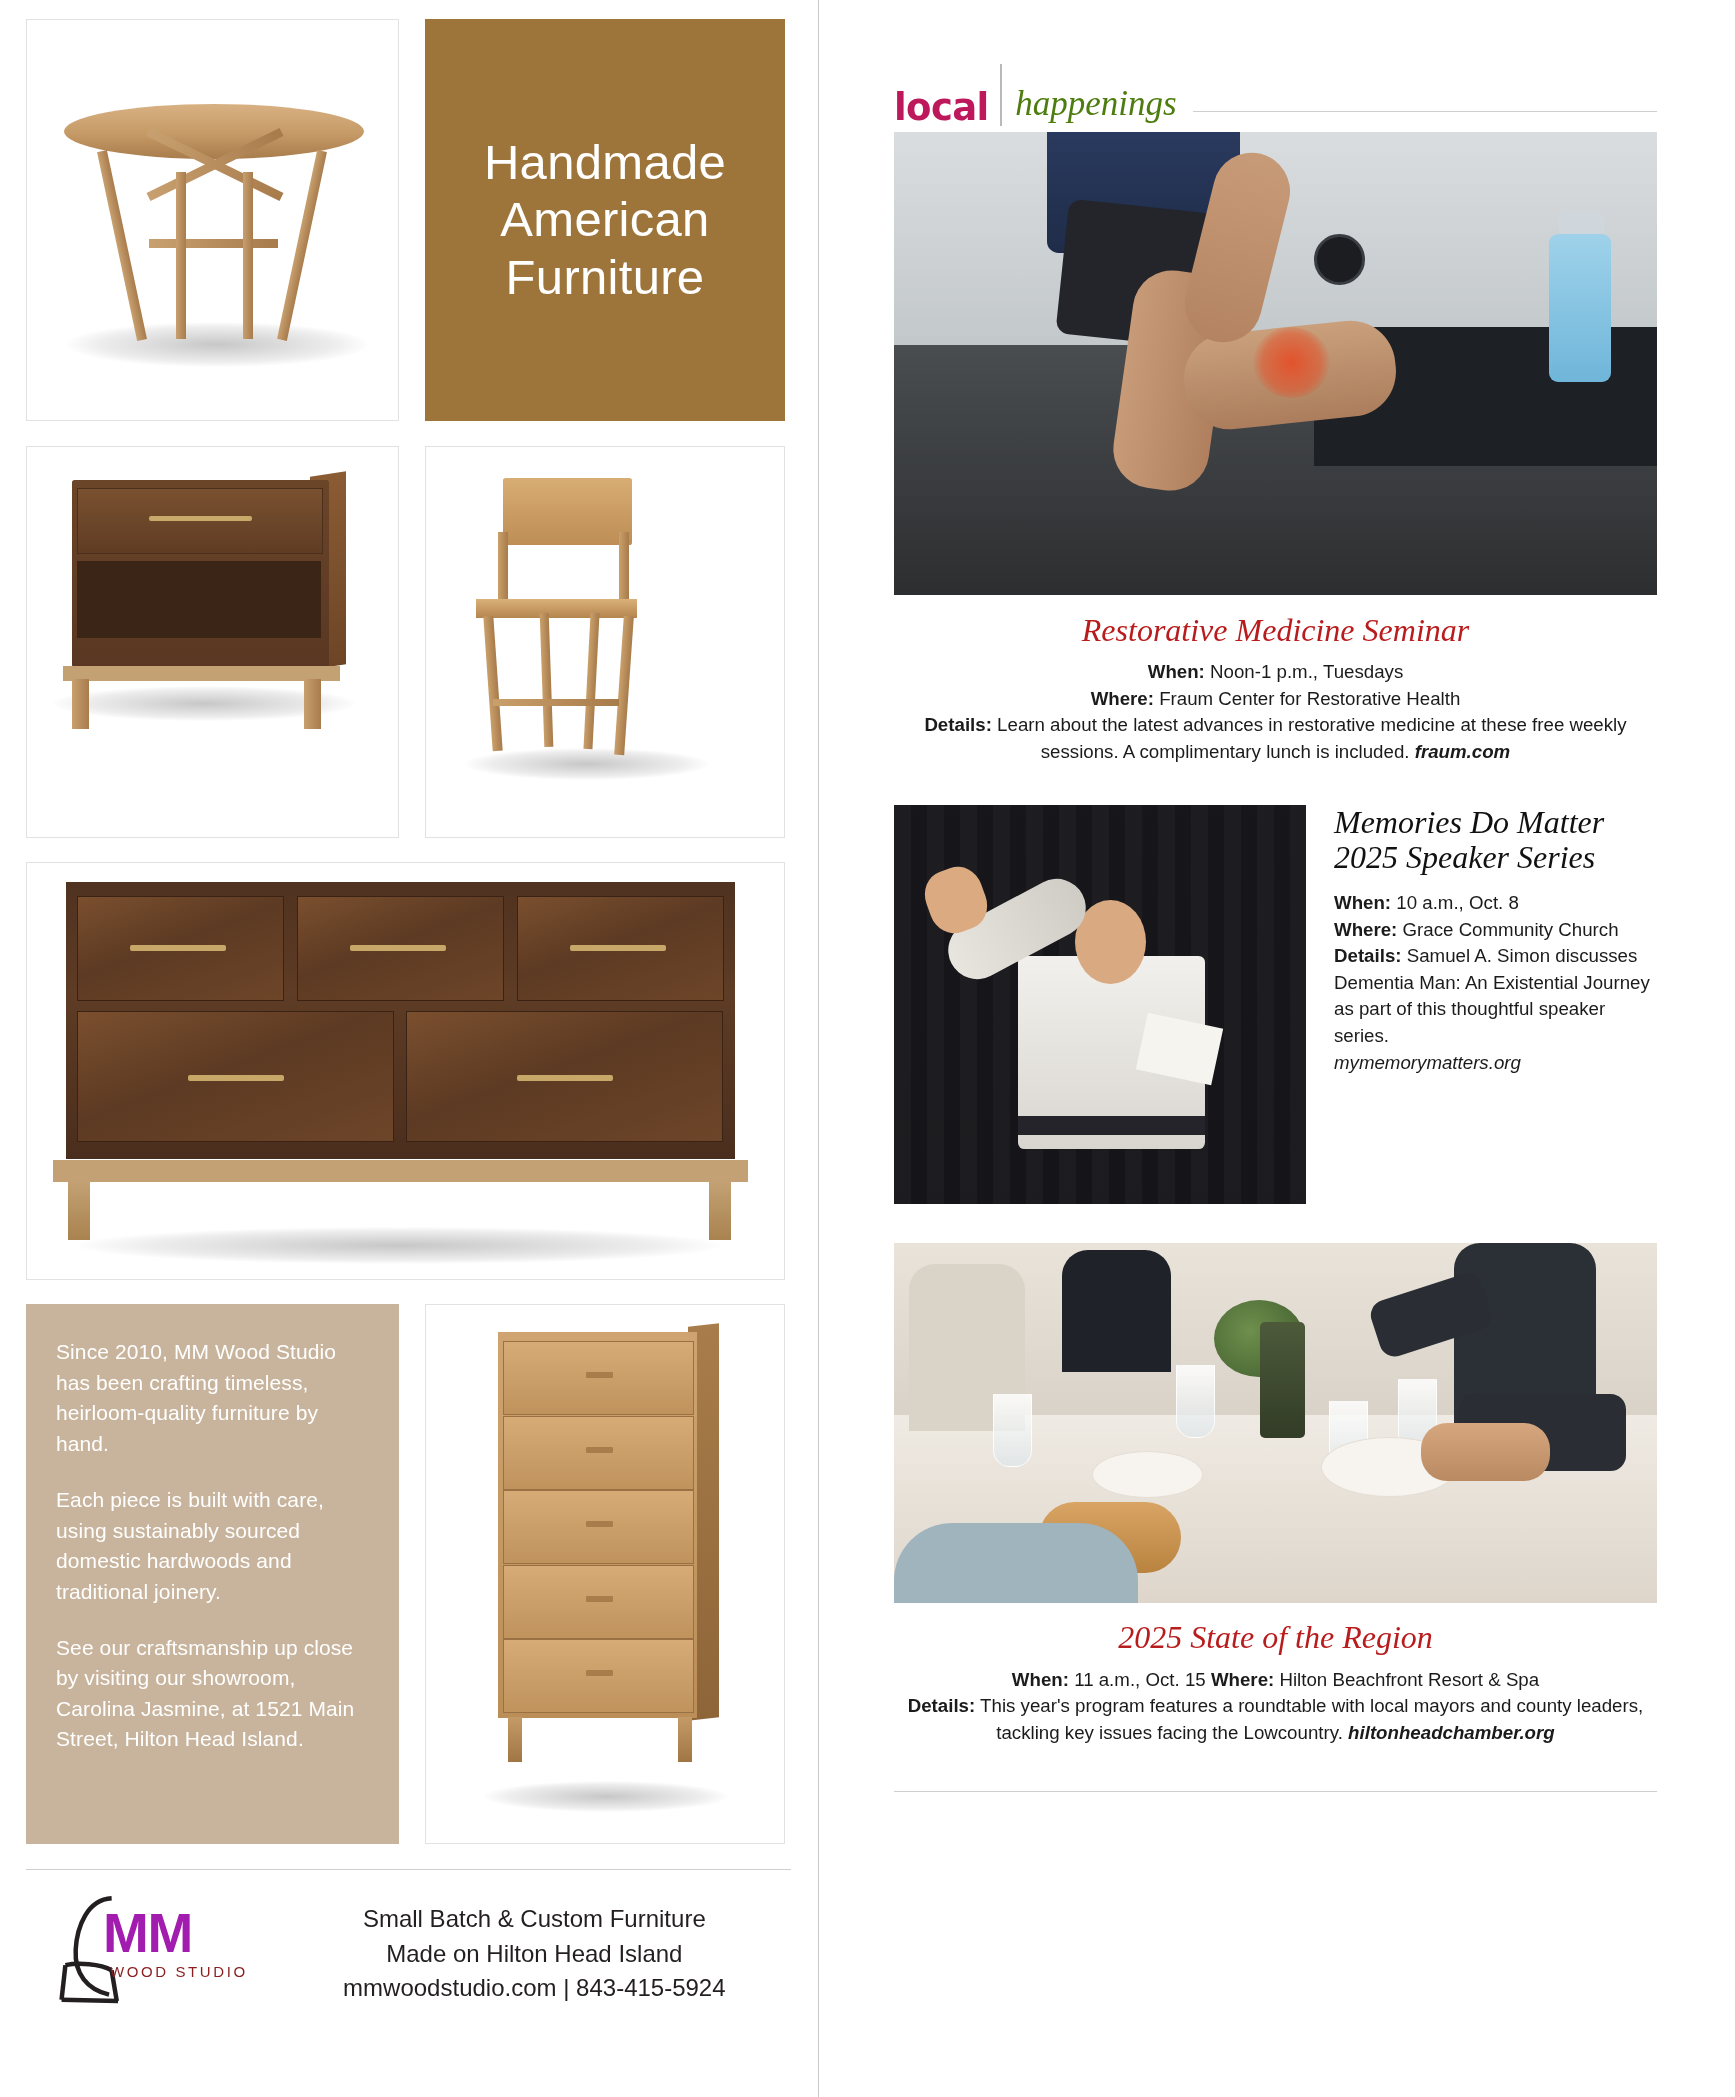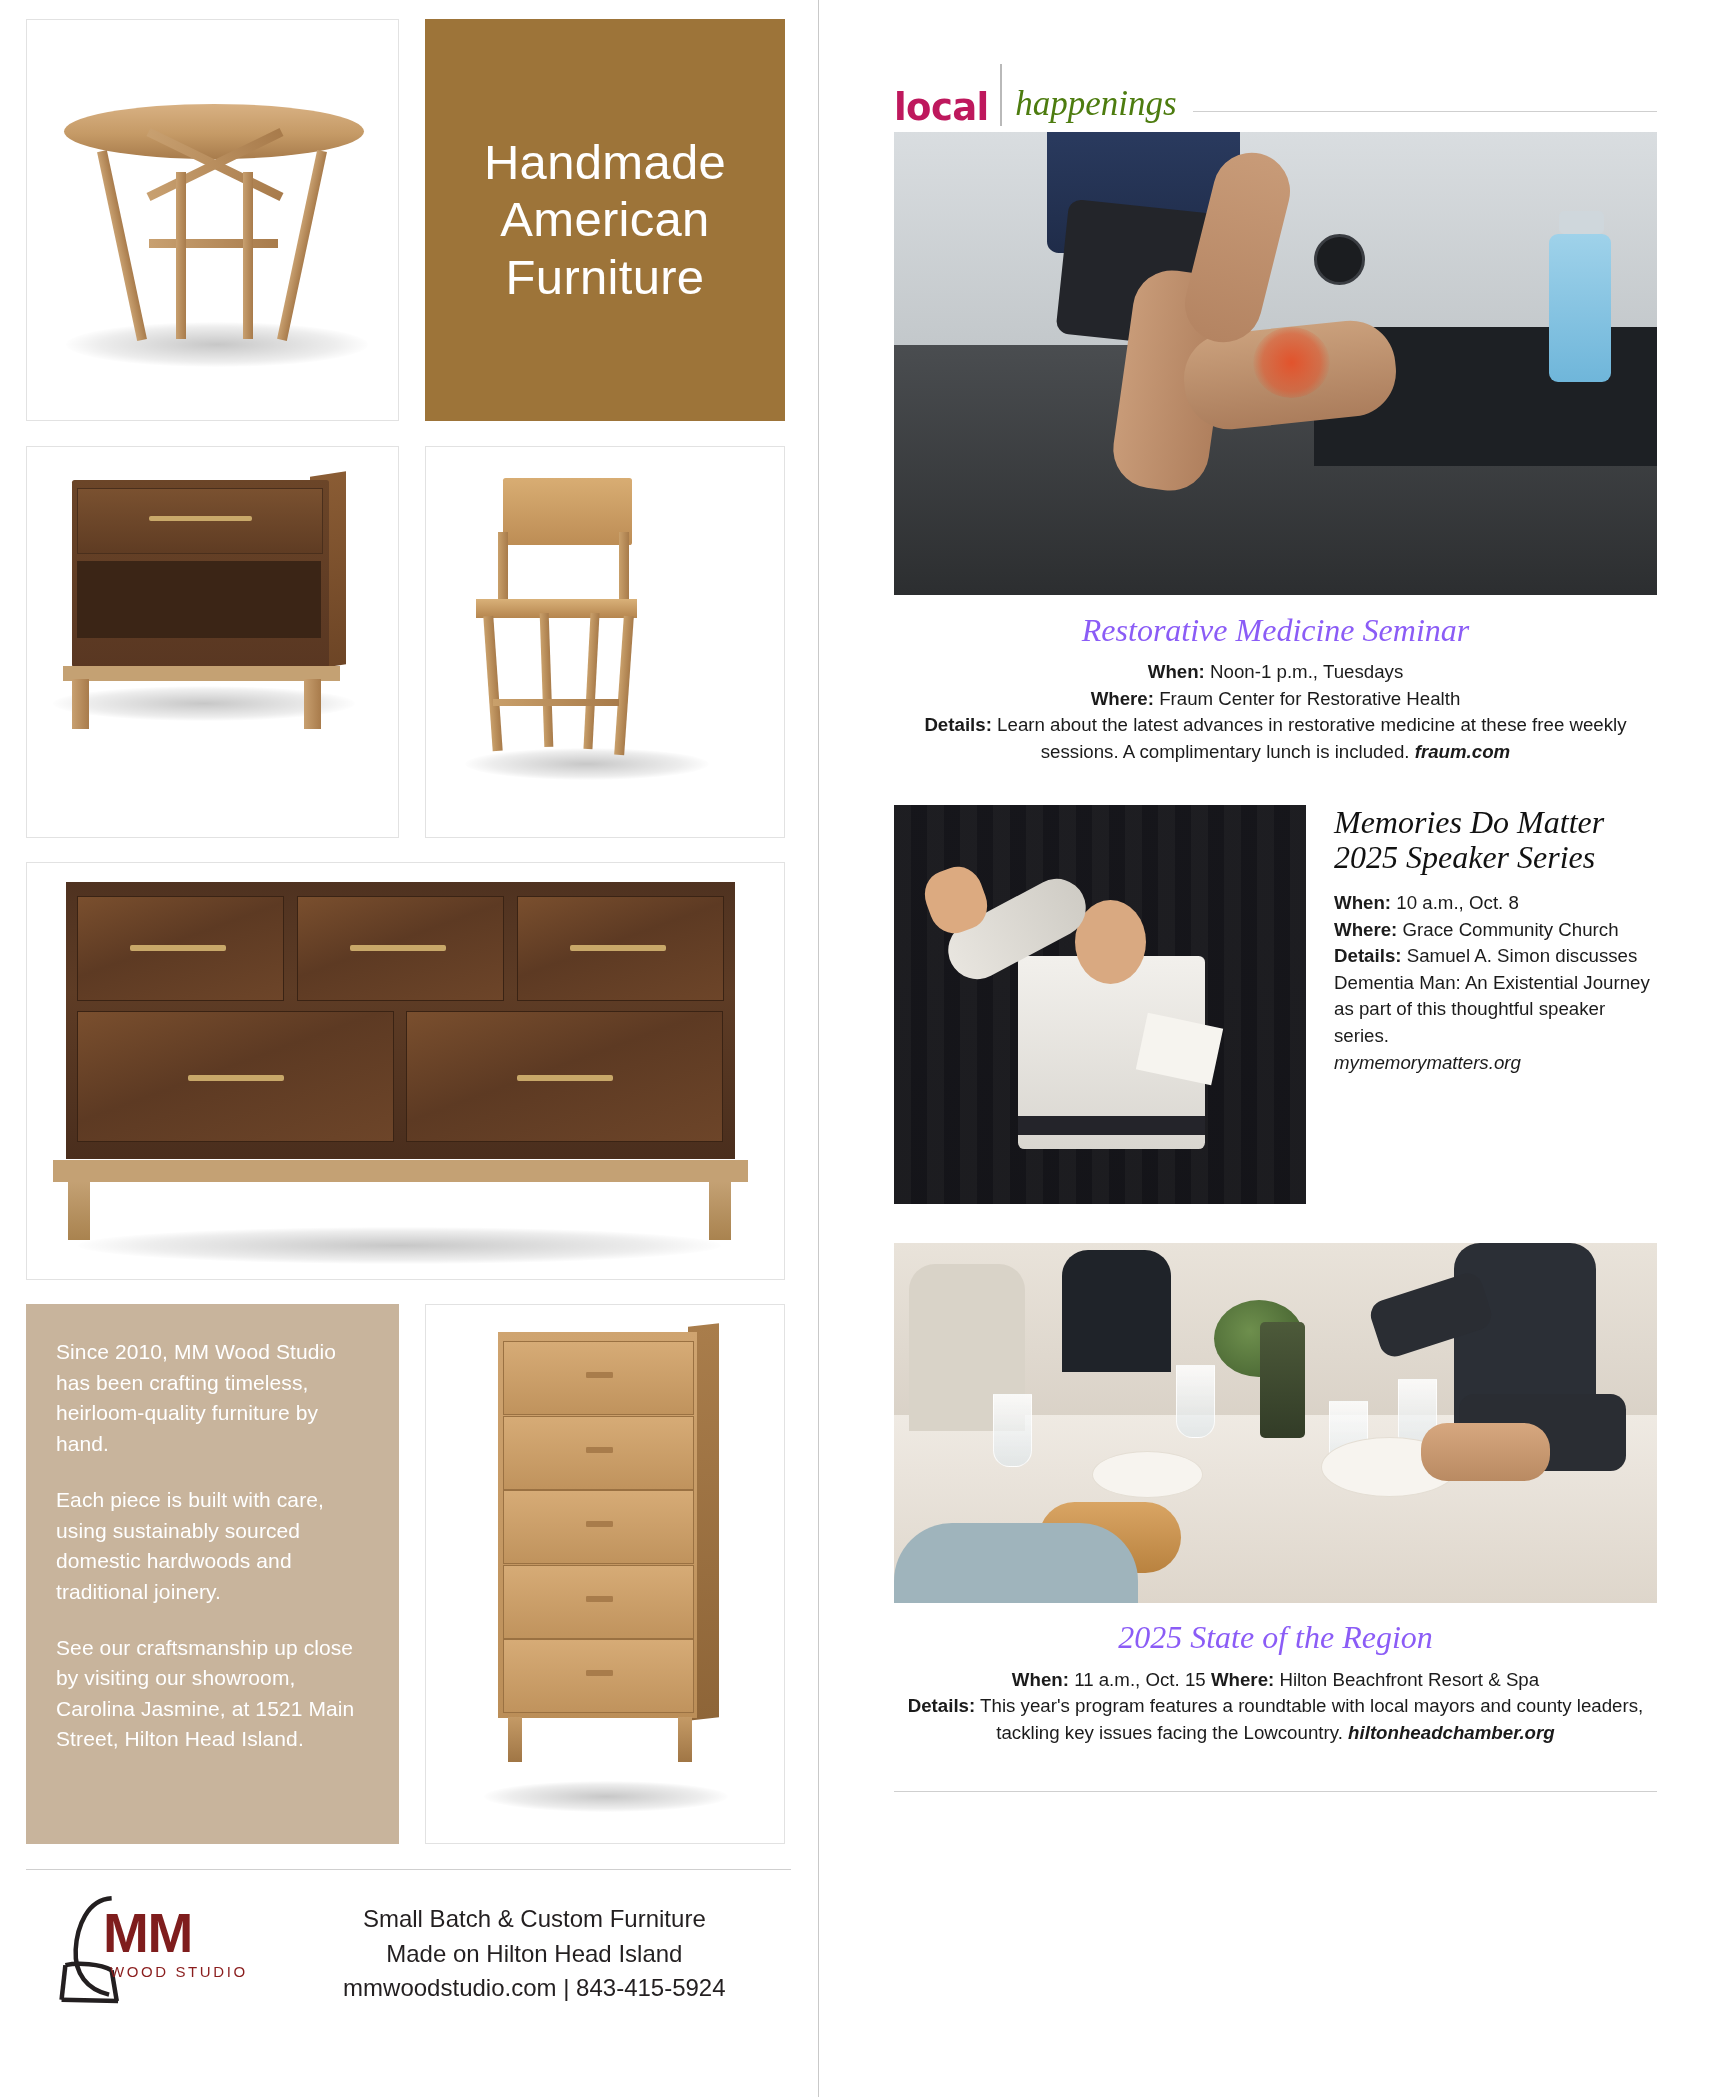--- a/index.html
+++ b/index.html
@@ -214,21 +214,21 @@
     position: absolute; left: 77px; width: 189px; height: 72px;
     background: linear-gradient(180deg,#d6ab76,#c0935d);
     border: 0.6px solid #9a7142;
   }
   .tb-pull { position: absolute; width: 27px; height: 5.1px; background: #a87c4b; border-radius: 1.3px; left: 160px; }
   .tb-leg { position: absolute; width: 14px; height: 45px; background: linear-gradient(180deg,#c49a66,#a07645); }
 
   
   .logo-mm {
     position: absolute; left: 77px; top: 14px;
-    font-size: 55px; font-weight: 700; color: #7f1d1d; letter-spacing: -1.3px;
+    font-size: 55px; font-weight: 700; color: #a21caf; letter-spacing: -1.3px;
   }
   .logo-sub {
     position: absolute; left: 84px; top: 76px;
     font-size: 15px; color: #8a1d1d; letter-spacing: 2.6px;
   }
   .logo-swoosh {
     position: absolute; left: 24.4px; top: 6.4px; width: 122px; height: 116px;
   }
 
   
@@ -295,21 +295,21 @@
     width: 100%;
     height: 463px;
     background: #d7d7d7;
     position: relative;
     overflow: hidden;
   }
   .ev-title {
     font-family: "Liberation Serif", serif;
     font-style: italic;
     font-size: 32px;
-    color: #8b5cf6;
+    color: #b91c1c;
     text-align: center;
     margin: 16.7px 0 10.3px 0;
   }
   .ev-body {
     font-size: 18.7px;
     line-height: 1.42;
     color: #1b1b1b;
     text-align: center;
   }
   .ev-body b { font-weight: 700; }

